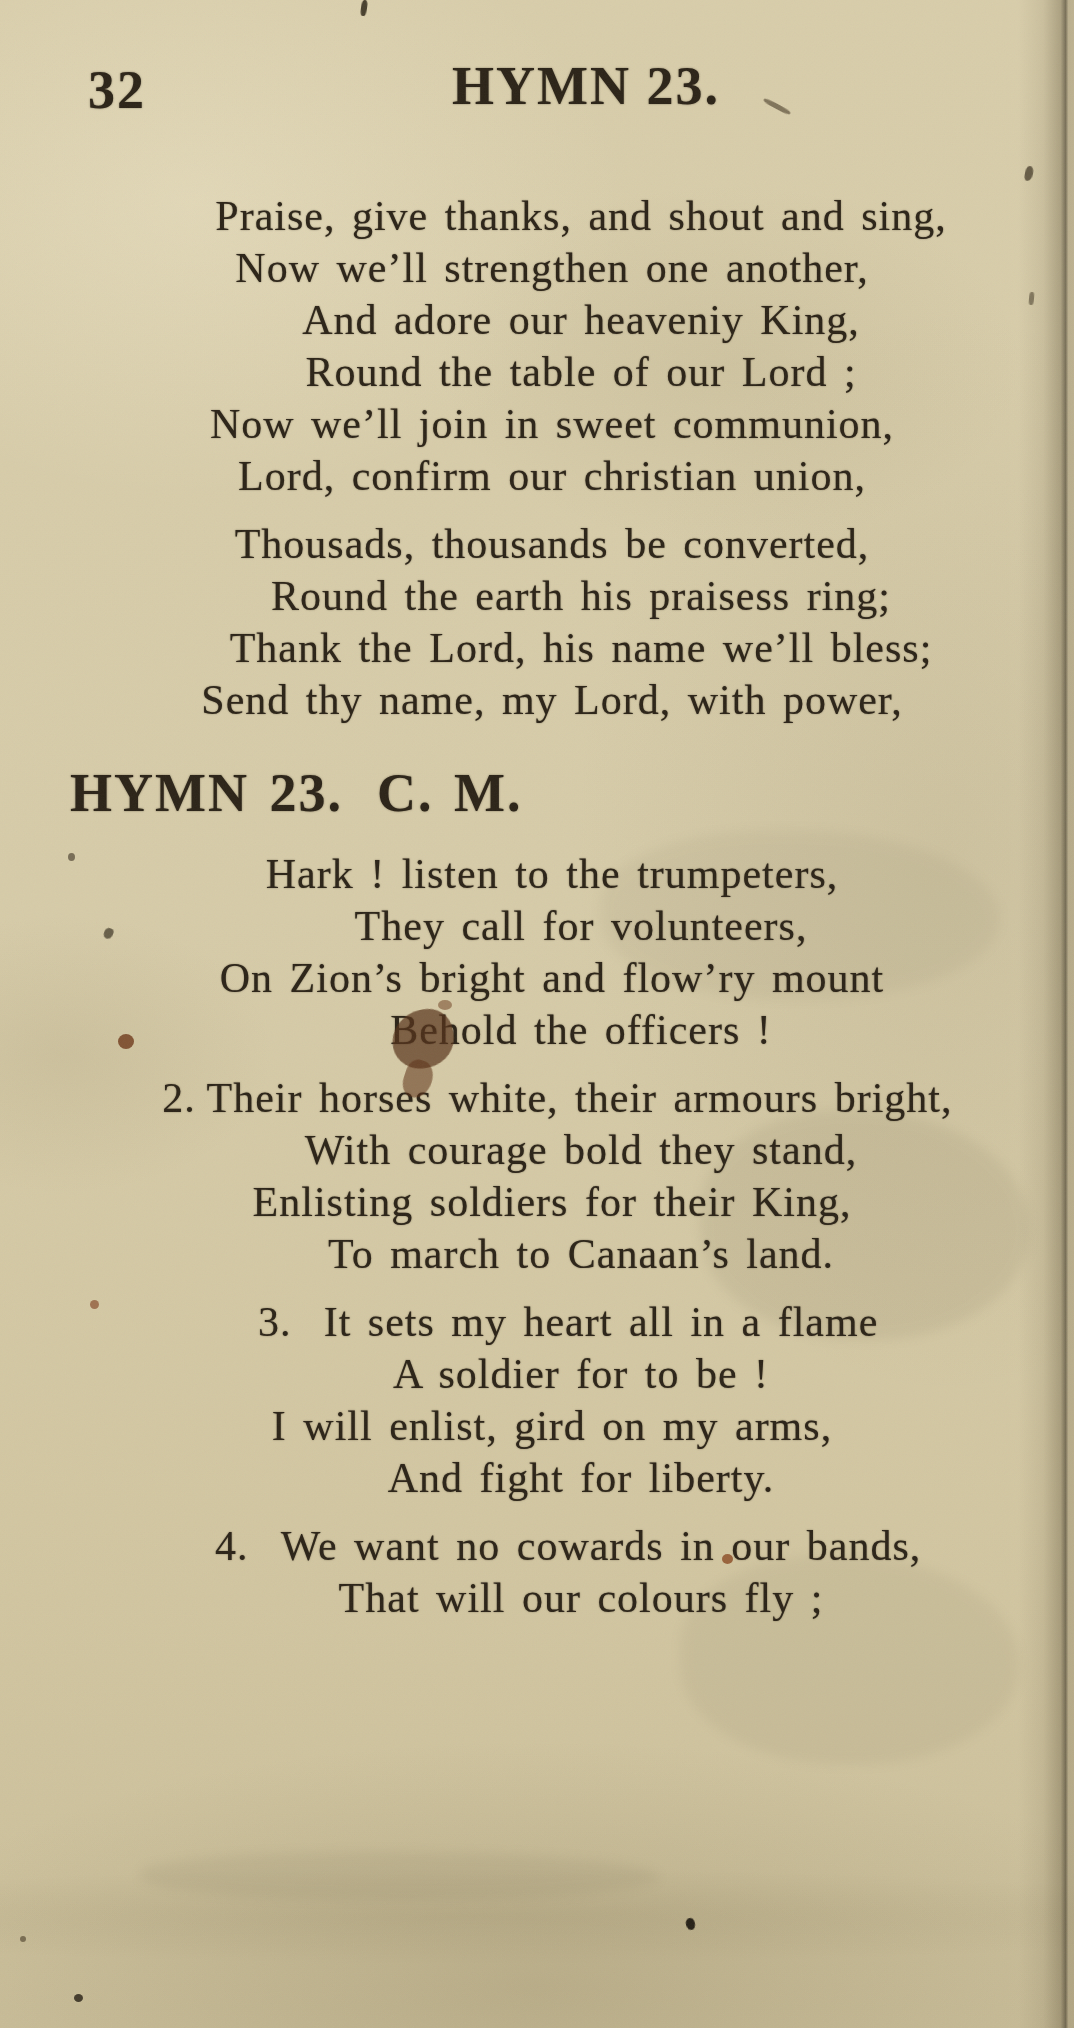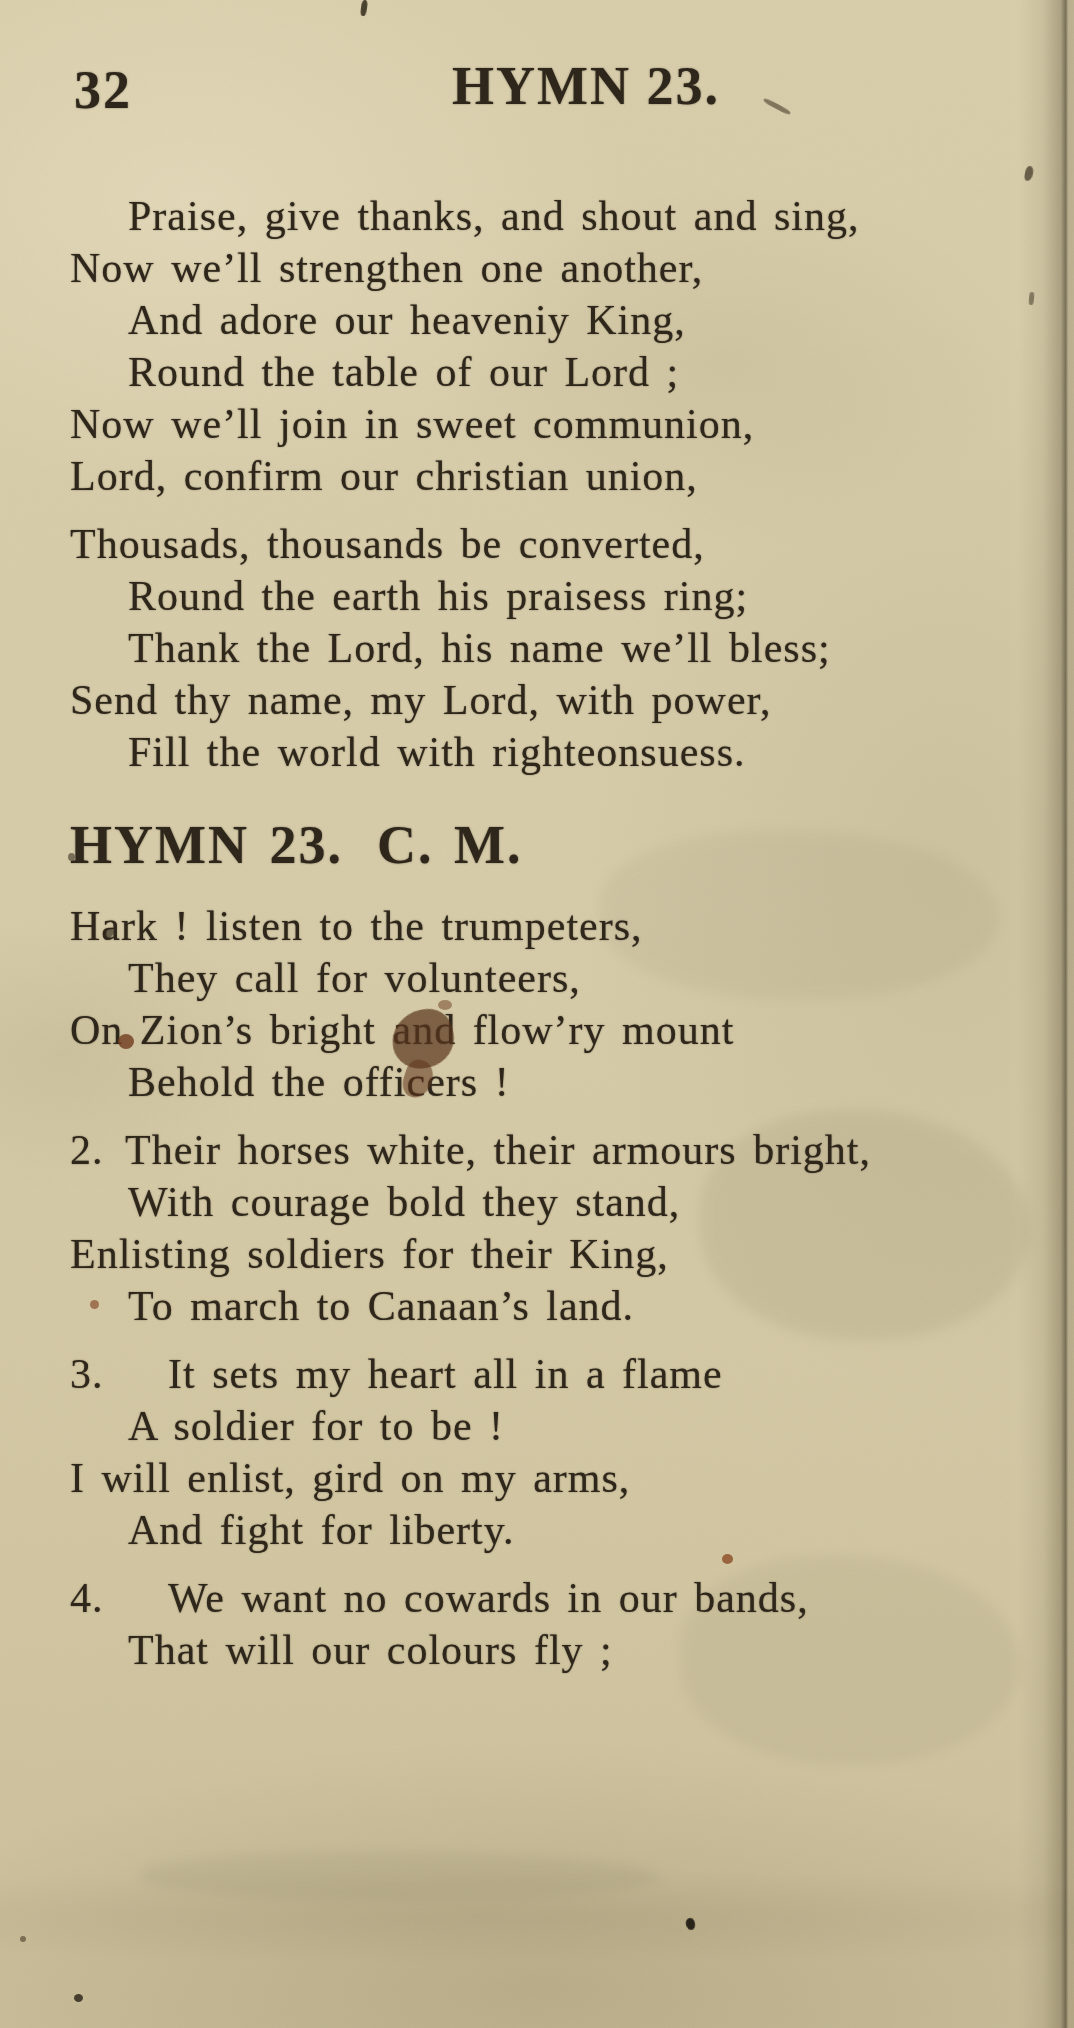--- a/index.html
+++ b/index.html
@@ -24,28 +24,28 @@
     background:linear-gradient(to right,
       rgba(0,0,0,0) 0%,
       rgba(118,106,78,.14) 45%,
       rgba(100,89,62,.38) 76%,
       rgba(62,54,37,.62) 85%,
       rgba(146,134,104,.42) 90%,
       rgba(128,116,88,.30) 100%);
   }
   .pagehead span{position:absolute;font-weight:700;letter-spacing:2px;font-size:54px;line-height:56px;
     text-shadow:0 0 2px rgba(46,37,22,.55);}
-  .pagenum{left:74px;top:62px;}
+  .pagenum{left:88px;top:62px;}
   .runtitle{left:452px;top:58px;}
   .content{
     position:absolute;left:70px;top:190px;width:964px;
     font-size:42px;letter-spacing:1px;word-spacing:5px;
     text-shadow:0 0 1.6px rgba(46,37,22,.6);
   }
-  .stanza{margin-top:16px;}
+  .stanza{margin-top:16px;text-align:center;}
   .stanza:first-child{margin-top:0;}
   .line{height:52px;line-height:52px;white-space:nowrap;}
   .line.ind{padding-left:58px;}
   .num{display:inline-block;}
   .heading{
     margin:36px 0 24px 0;height:62px;line-height:62px;text-align:left;
     font-weight:700;font-size:54px;letter-spacing:2px;
     text-shadow:0 0 2px rgba(46,37,22,.55);
   }
   .heading .hm{margin-left:34px;}
@@ -77,21 +77,20 @@
         <div class="line ind"><span>And adore our heaveniy King,</span></div>
         <div class="line ind"><span>Round the table of our Lord ;</span></div>
         <div class="line"><span>Now we’ll join in sweet communion,</span></div>
         <div class="line"><span>Lord, confirm our christian union,</span></div>
       </div>
       <div class="stanza">
         <div class="line"><span>Thousads, thousands be converted,</span></div>
         <div class="line ind"><span>Round the earth his praisess ring;</span></div>
         <div class="line ind"><span>Thank the Lord, his name we’ll bless;</span></div>
         <div class="line"><span>Send thy name, my Lord, with power,</span></div>
-        <div class="line ind"><span>Fill the world with righteonsuess.</span></div>
       </div>
       <div class="heading"><span>HYMN 23.</span><span class="hm">C. M.</span></div>
       <div class="stanza">
         <div class="line"><span>Hark ! listen to the trumpeters,</span></div>
         <div class="line ind"><span>They call for volunteers,</span></div>
         <div class="line"><span>On Zion’s bright and flow’ry mount</span></div>
         <div class="line ind"><span>Behold the officers !</span></div>
       </div>
       <div class="stanza">
         <div class="line"><span class="num" style="min-width: 55px;">2.</span><span>Their horses white, their armours bright,</span></div>

